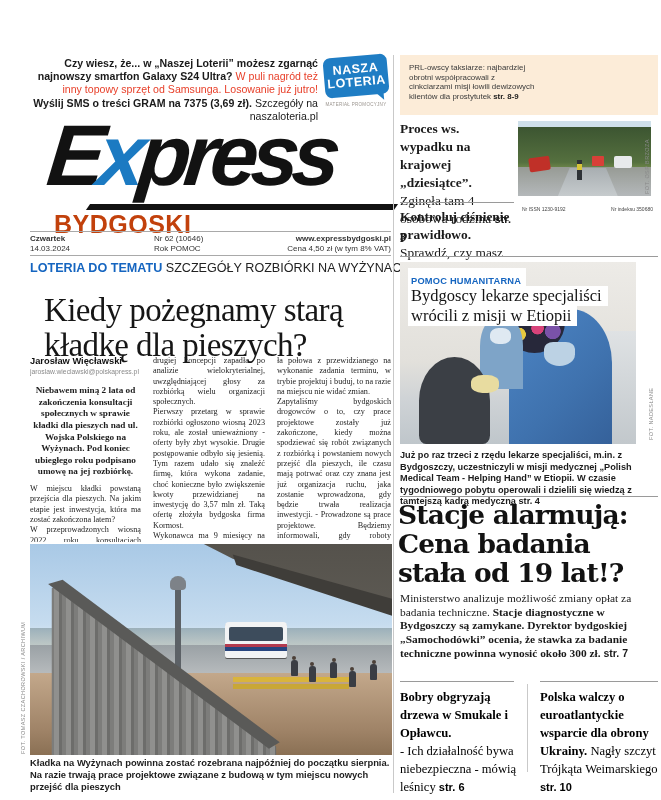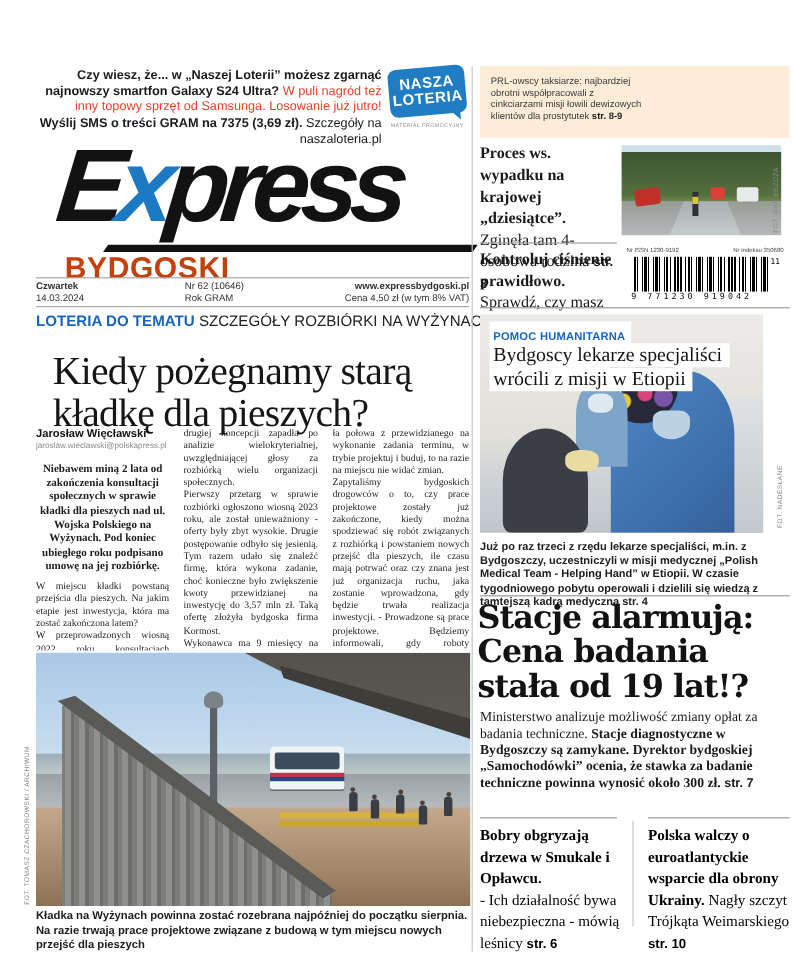--- a/index.html
+++ b/index.html
@@ -149,21 +149,21 @@
   </div>
 
   <div class="abs" id="logo">
     <div id="logo-word"><span>E</span><span class="blue">x</span><span>press</span></div>
     <div id="logo-bar"></div>
     <div id="logo-edition">BYDGOSKI</div>
   </div>
 
   <div class="abs" id="issue-bar">
     <div><span class="b">Czwartek</span><br><span>14.03.2024</span></div>
-    <div><span>Nr 62 (10646)</span><br><span>Rok GRAM</span></div>
+    <div><span>Nr 62 (10646)</span><br><span>Rok POMOC</span></div>
     <div class="right"><span class="b">www.expressbydgoski.pl</span><br><span>Cena 4,50 zł (w tym 8% VAT)</span></div>
   </div>
 
   <div class="abs" id="kicker"><span class="label">LOTERIA DO TEMATU</span><span> SZCZEGÓŁY ROZBIÓRKI NA WYŻYNACH </span><span class="page">str. 4</span></div>
 
   <h1 class="abs serif pre" id="main-headline" style="margin:16px;font-weight:normal;">Kiedy pożegnamy starą
 kładkę dla pieszych?</h1>
 
   <div class="abs news-col" id="col1">
     <div id="author">Jarosław Więcławski</div>
@@ -218,25 +218,20 @@
   </div>
   <div class="abs vcredit" id="proces-credit">FOT. OSP BRZOZA</div>
   <div class="abs" id="div-proces"></div>
 
   <div class="abs story-text" id="kontroluj-text"><span class="hb">Kontroluj ciśnienie prawidłowo. </span><span class="hr">Sprawdź, czy masz właściwe </span><span class="page">str. 2</span></div>
   <div class="abs" id="issn-block">
     <div id="issn-row">
         <span>Nr ISSN 1230-9192</span>
         <span>Nr indeksu 350680</span>
       </div>
-    <div id="barcode-wrap">
-      <div id="barcode"></div>
-      <div id="barcode-top">11</div>
-      <div id="barcode-num">9 771230 919042</div>
-    </div>
   </div>
   <div class="abs" id="div-right-full"></div>
 
   <div class="abs" id="pomoc-photo">
     <div id="eth-shelf"></div>
     <div id="eth-fig-r"></div>
     <div id="eth-cap"></div>
     <div id="eth-mask-r"></div>
     <div id="eth-fig-m"></div>
     <div id="eth-mask-m"></div>

